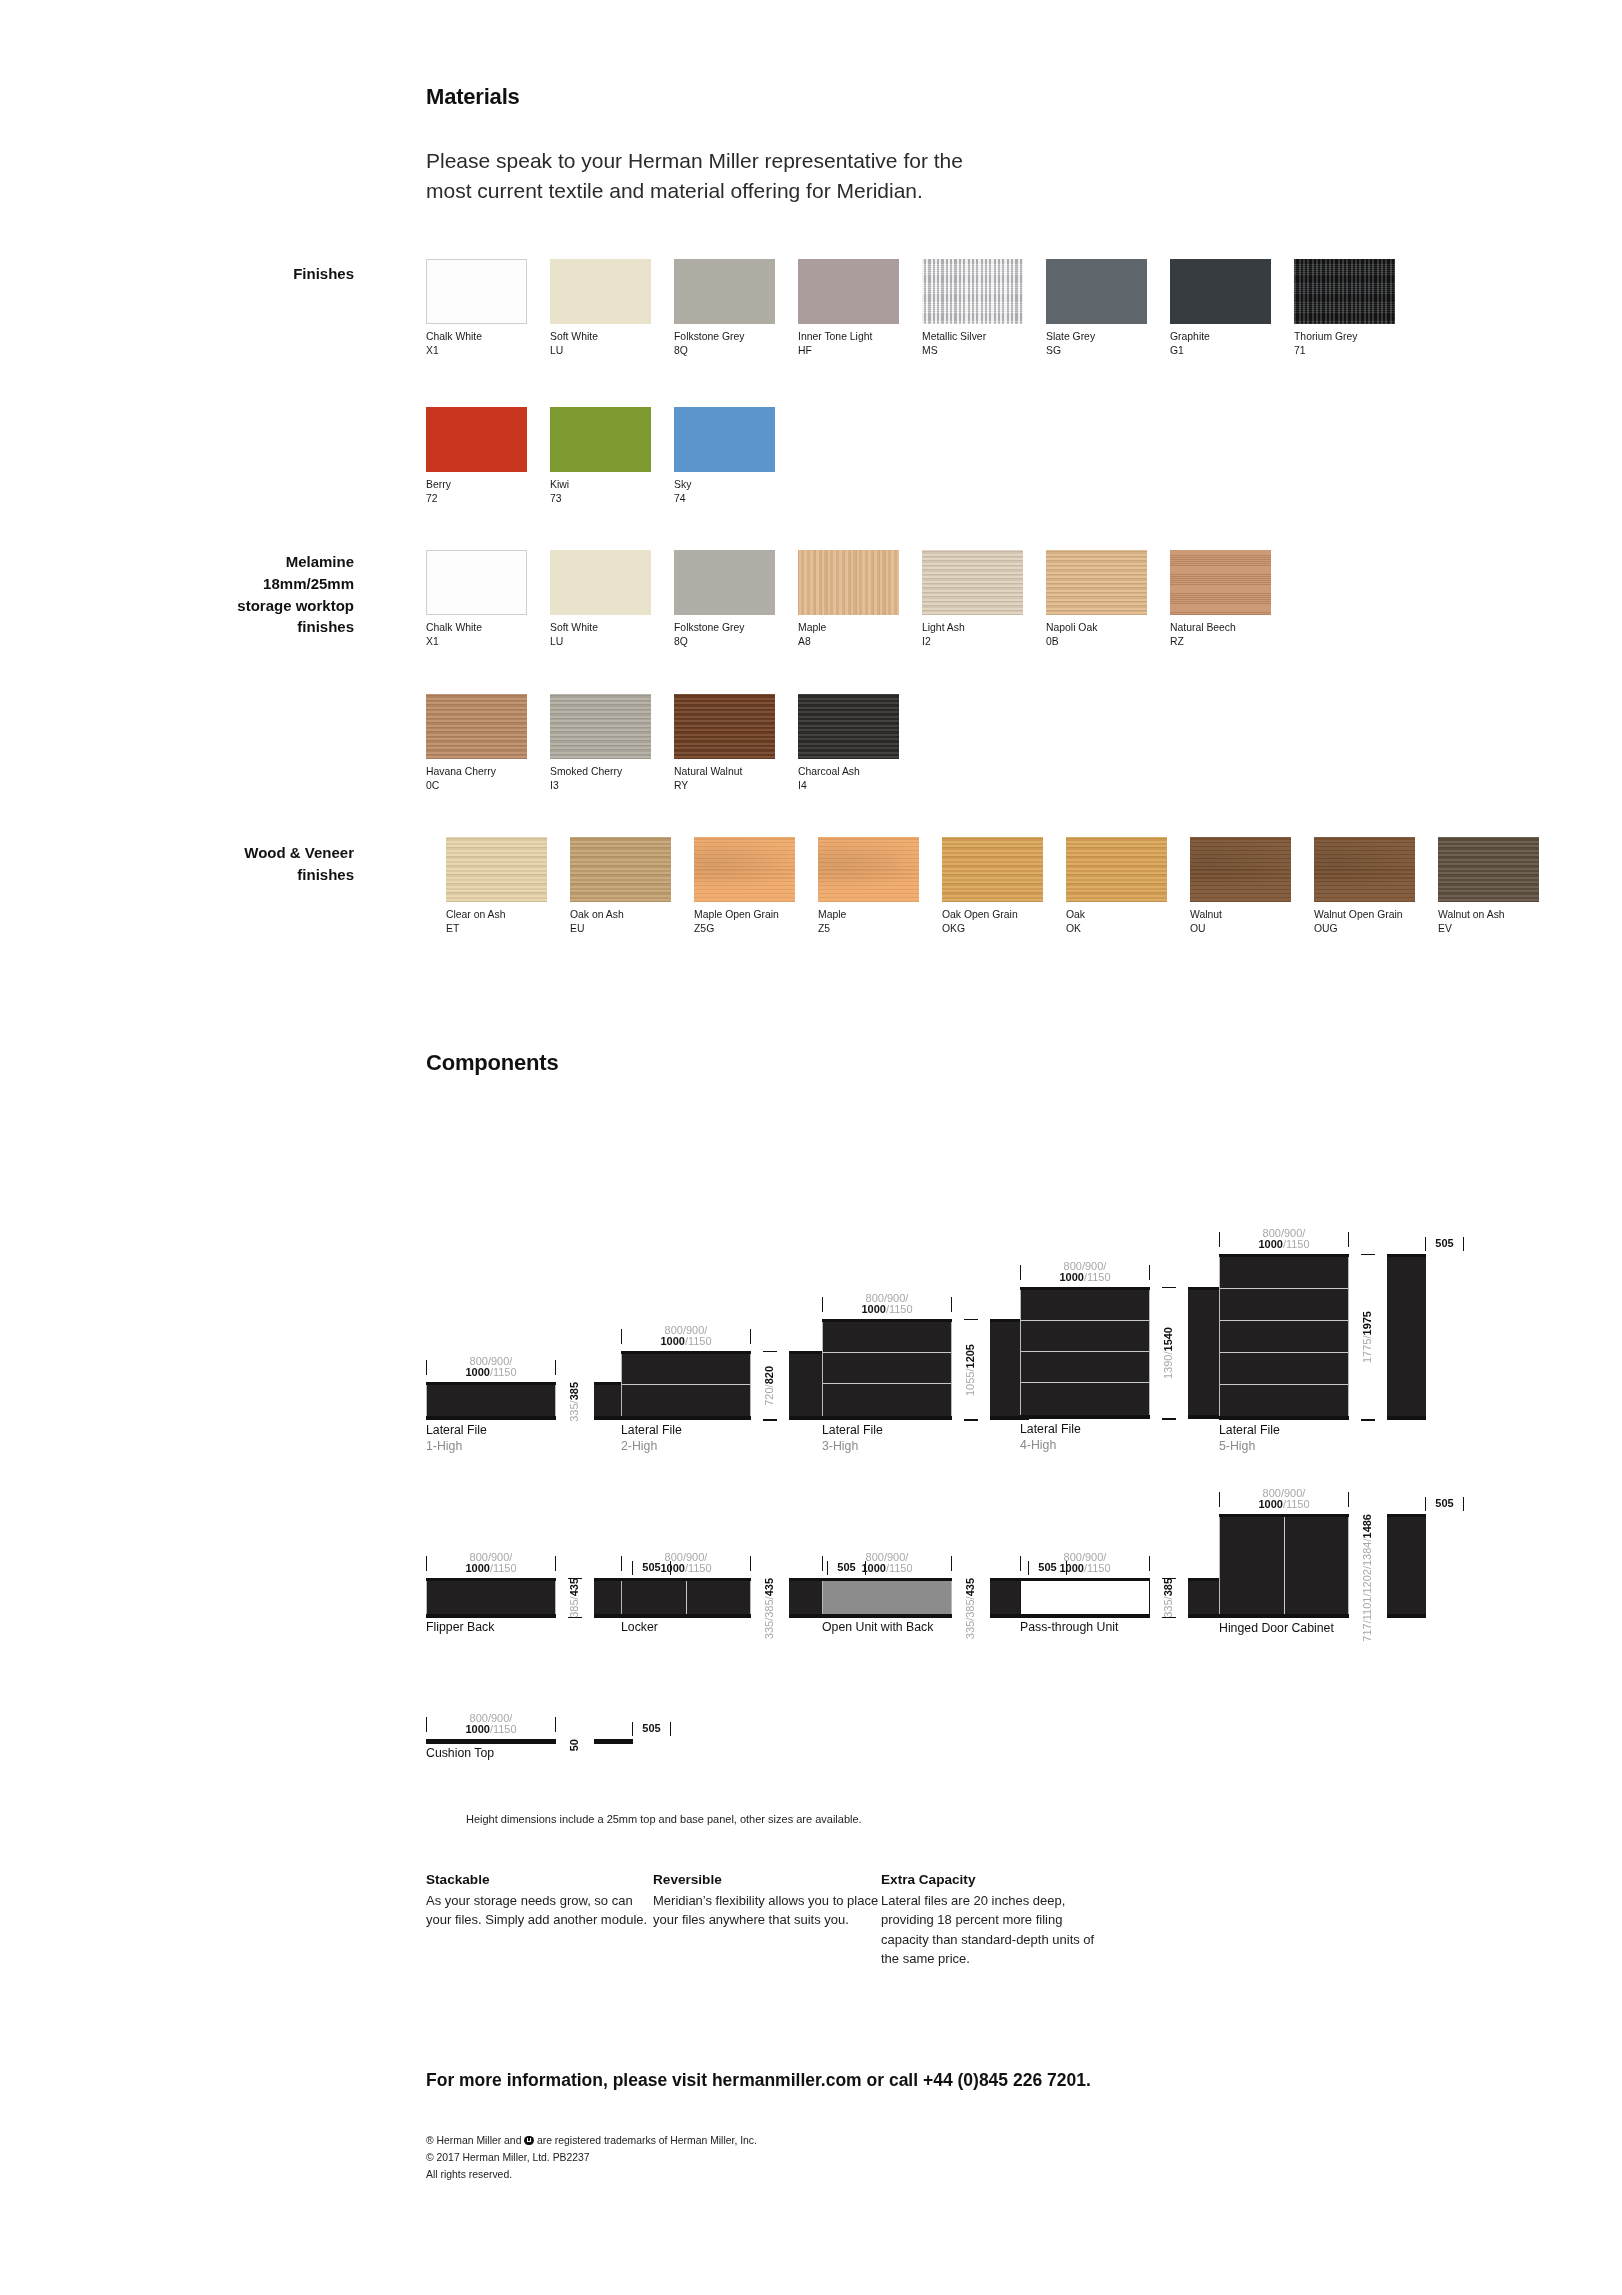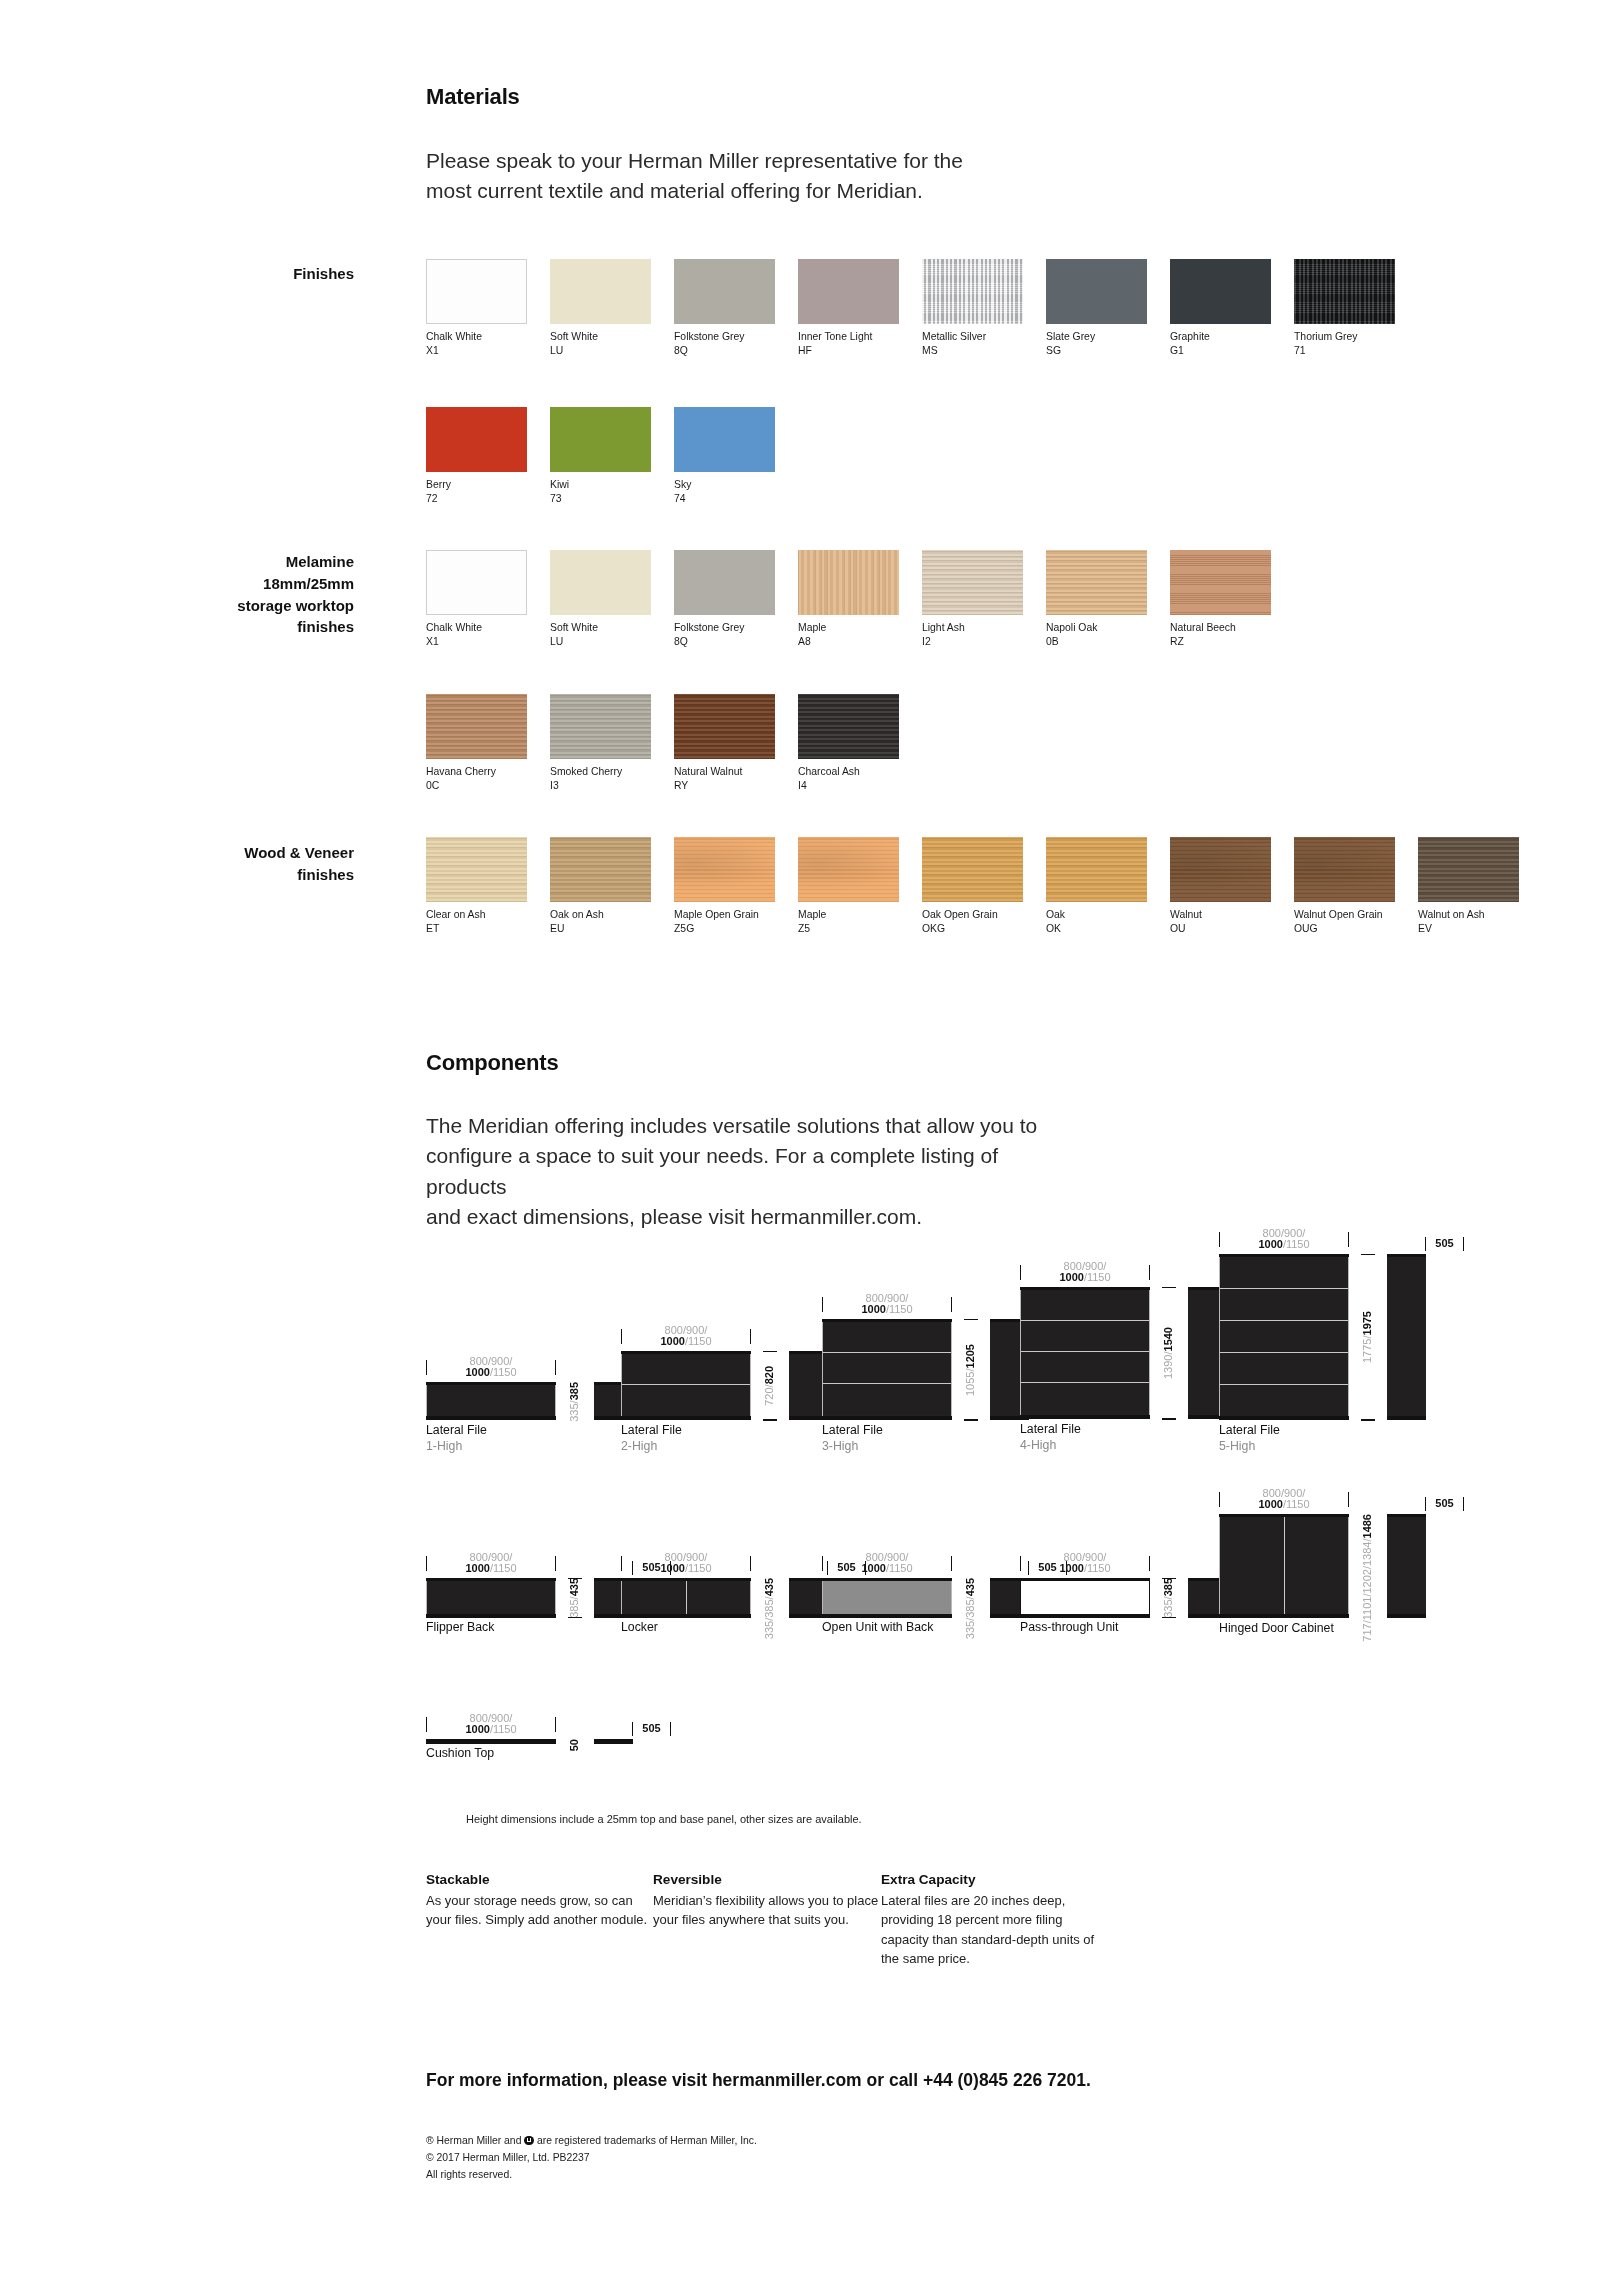--- a/index.html
+++ b/index.html
@@ -289,21 +289,21 @@
           </div>
         </div>
       </div>
   </div>
 
   <div class="rowlabel" style="position:absolute;left:130px;top:842px;width:224px;">
     <div>Wood &amp; Veneer</div>
     <div>finishes</div>
   </div>
 
-  <div class="swgroup" style="left:418px;top:837px;padding-left:8px;">
+  <div class="swgroup" style="left:438px;top:837px;padding-left:8px;">
     <div class="swrow" id="wood-r1">
         <div class="sw">
           <div class="chip" style="background-color:#e7d3a9;background-image:repeating-linear-gradient(0deg, rgba(0,0,0,.11) 0 0.6px, rgba(255,255,255,.10) 0.6px 2.6px, rgba(0,0,0,.05) 2.6px 4.5px);"></div>
           <div class="meta">
             <div class="swname">Clear on Ash</div>
             <div class="swcode">ET</div>
           </div>
         </div>
         <div class="sw">
           <div class="chip" style="background-color:#c3a071;background-image:repeating-linear-gradient(0deg, rgba(0,0,0,.11) 0 0.6px, rgba(255,255,255,.10) 0.6px 2.6px, rgba(0,0,0,.05) 2.6px 4.5px);"></div>
@@ -359,25 +359,20 @@
           <div class="meta">
             <div class="swname">Walnut on Ash</div>
             <div class="swcode">EV</div>
           </div>
         </div>
       </div>
   </div>
 
   <div class="h1" style="position:absolute;left:426px;top:1050px;">Components</div>
 
-  <div class="lead" style="position:absolute;left:426px;top:1111px;width:650px;">
-    <div>The Meridian offering includes versatile solutions that allow you to</div>
-    <div>configure a space to suit your needs. For a complete listing of products</div>
-    <div>and exact dimensions, please visit hermanmiller.com.</div>
-  </div>
 
   <div id="comp-layer">
       <div class="comp" style="left: 426px; top: 1349px;">
         <div class="dimtop">
           <div class="dimblk" style="width: 130px;">
             <div class="tick"></div>
             <div class="dimtxt"><span class="gy">800/900/</span><br><span>1000</span><span class="gy">/1150</span></div>
             <div class="tick"></div>
           </div>
           <div class="spacerw" style="width: 38px;"></div>

